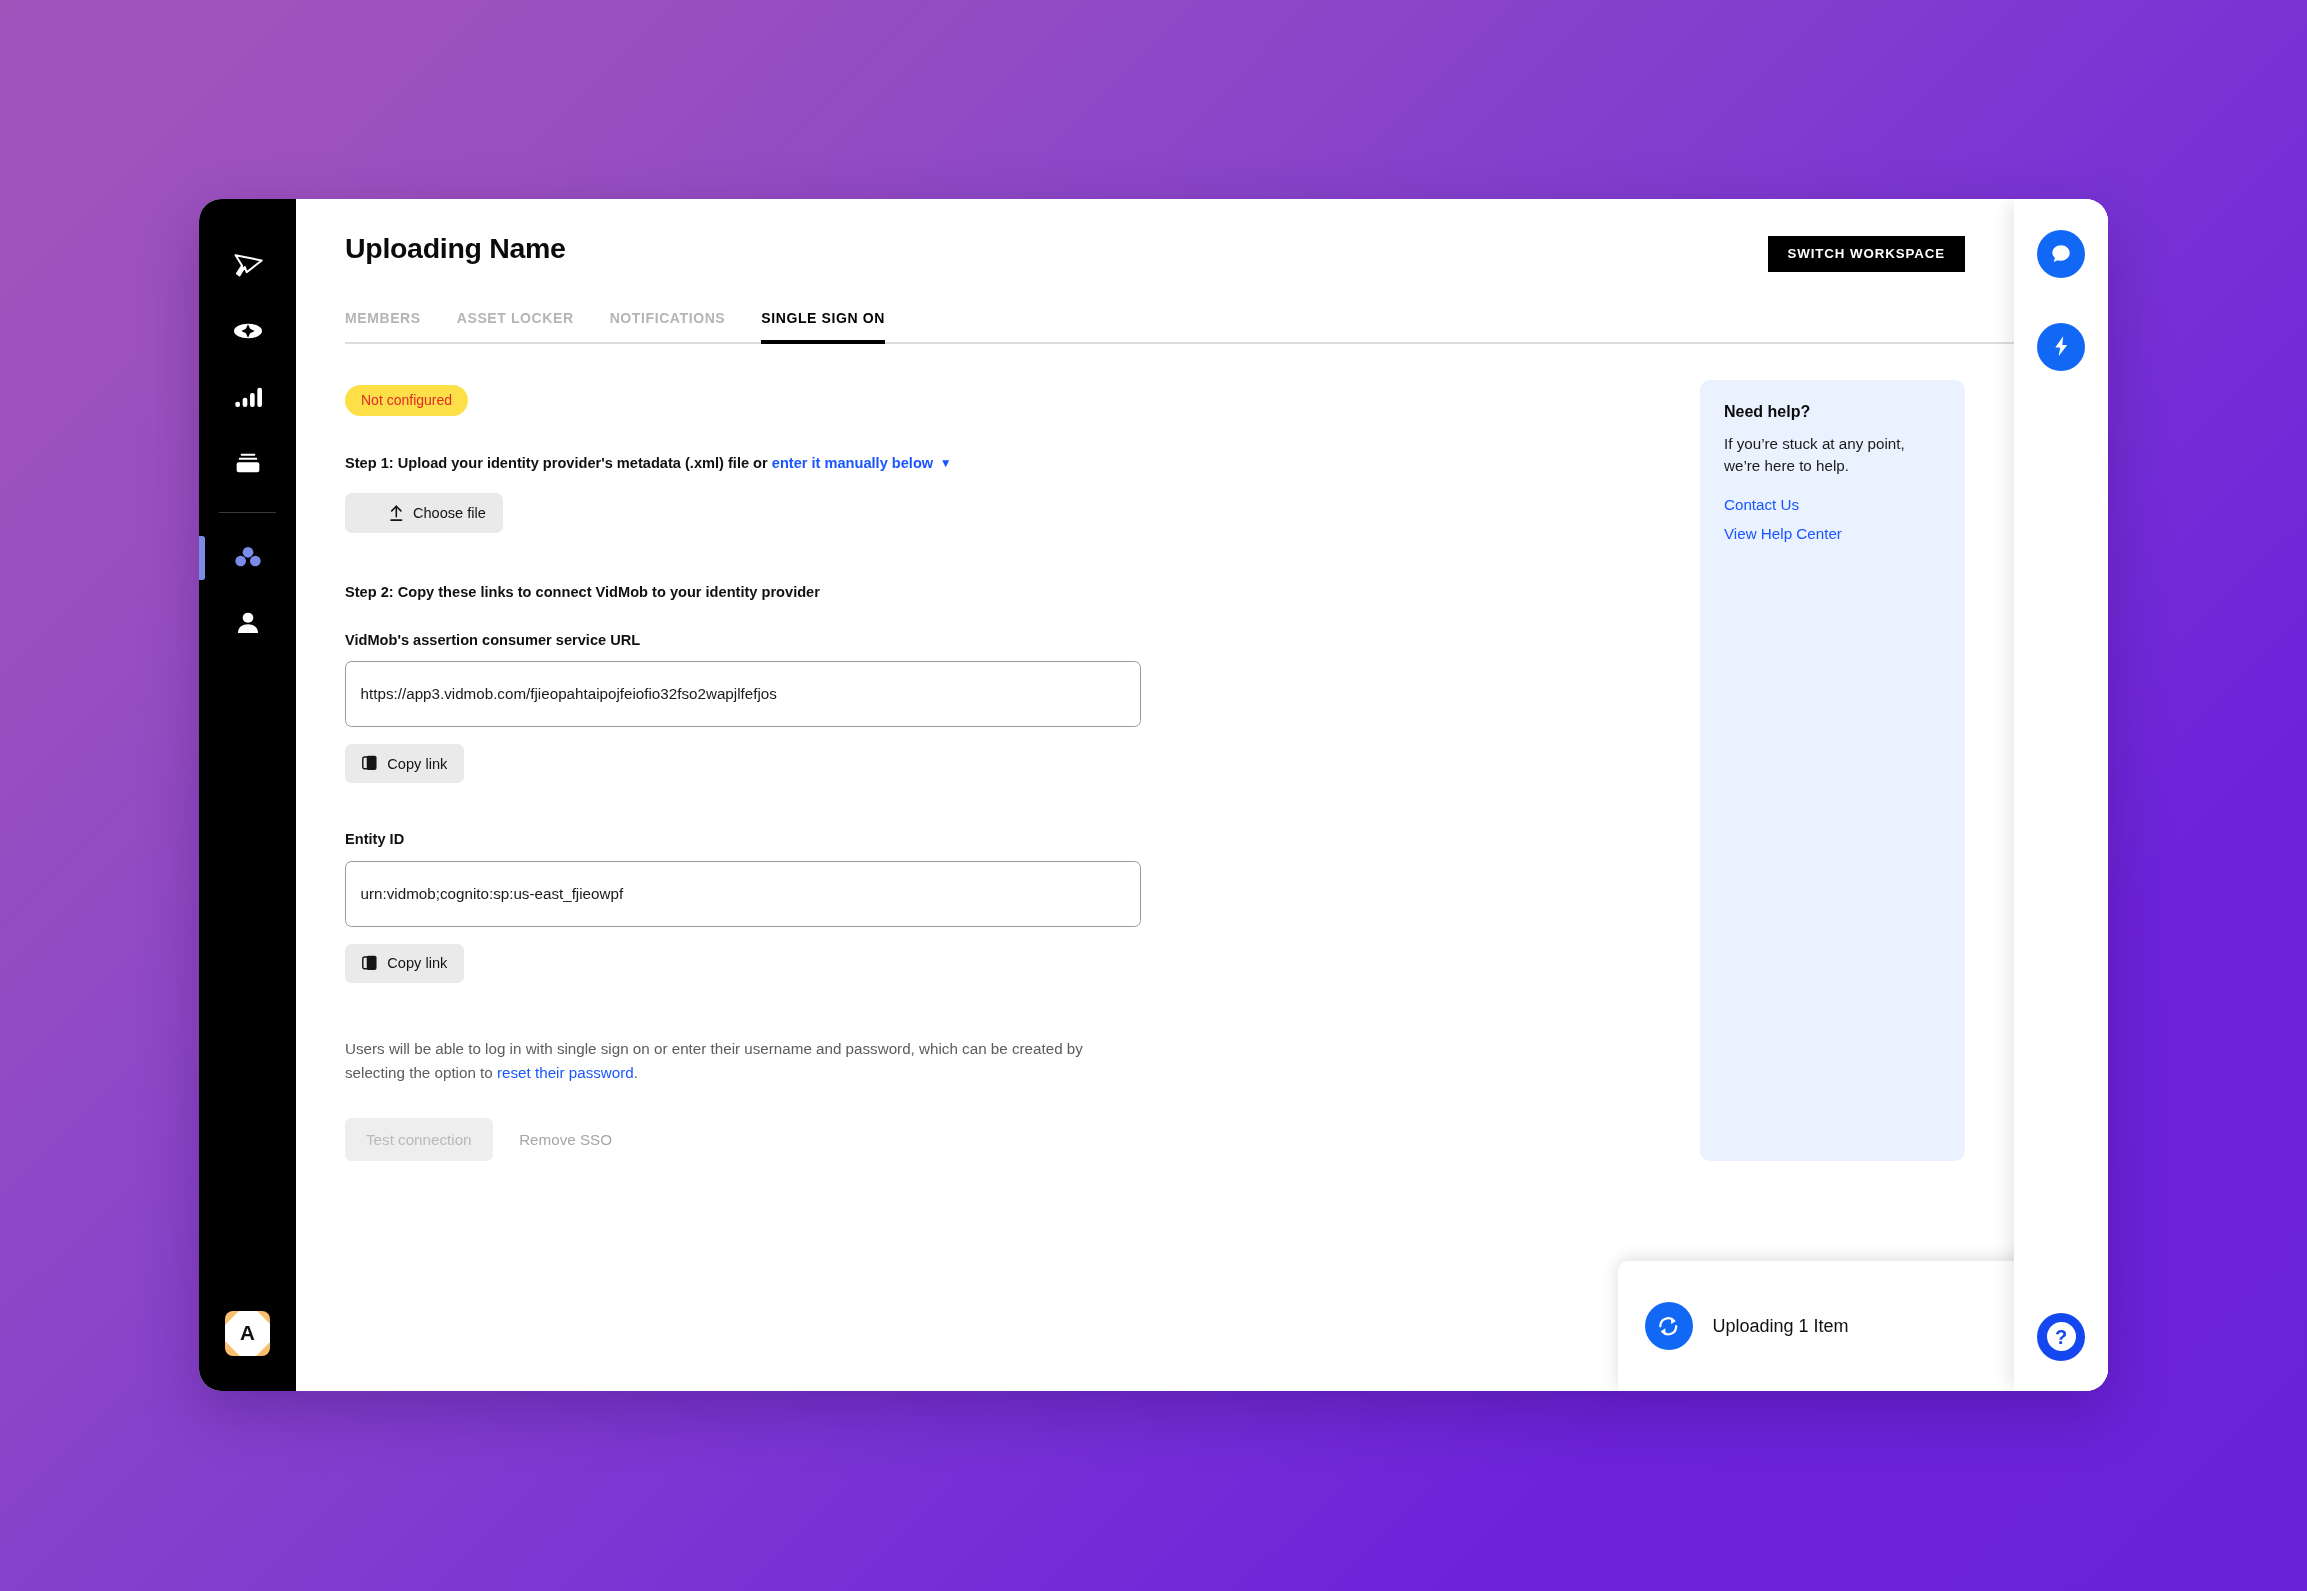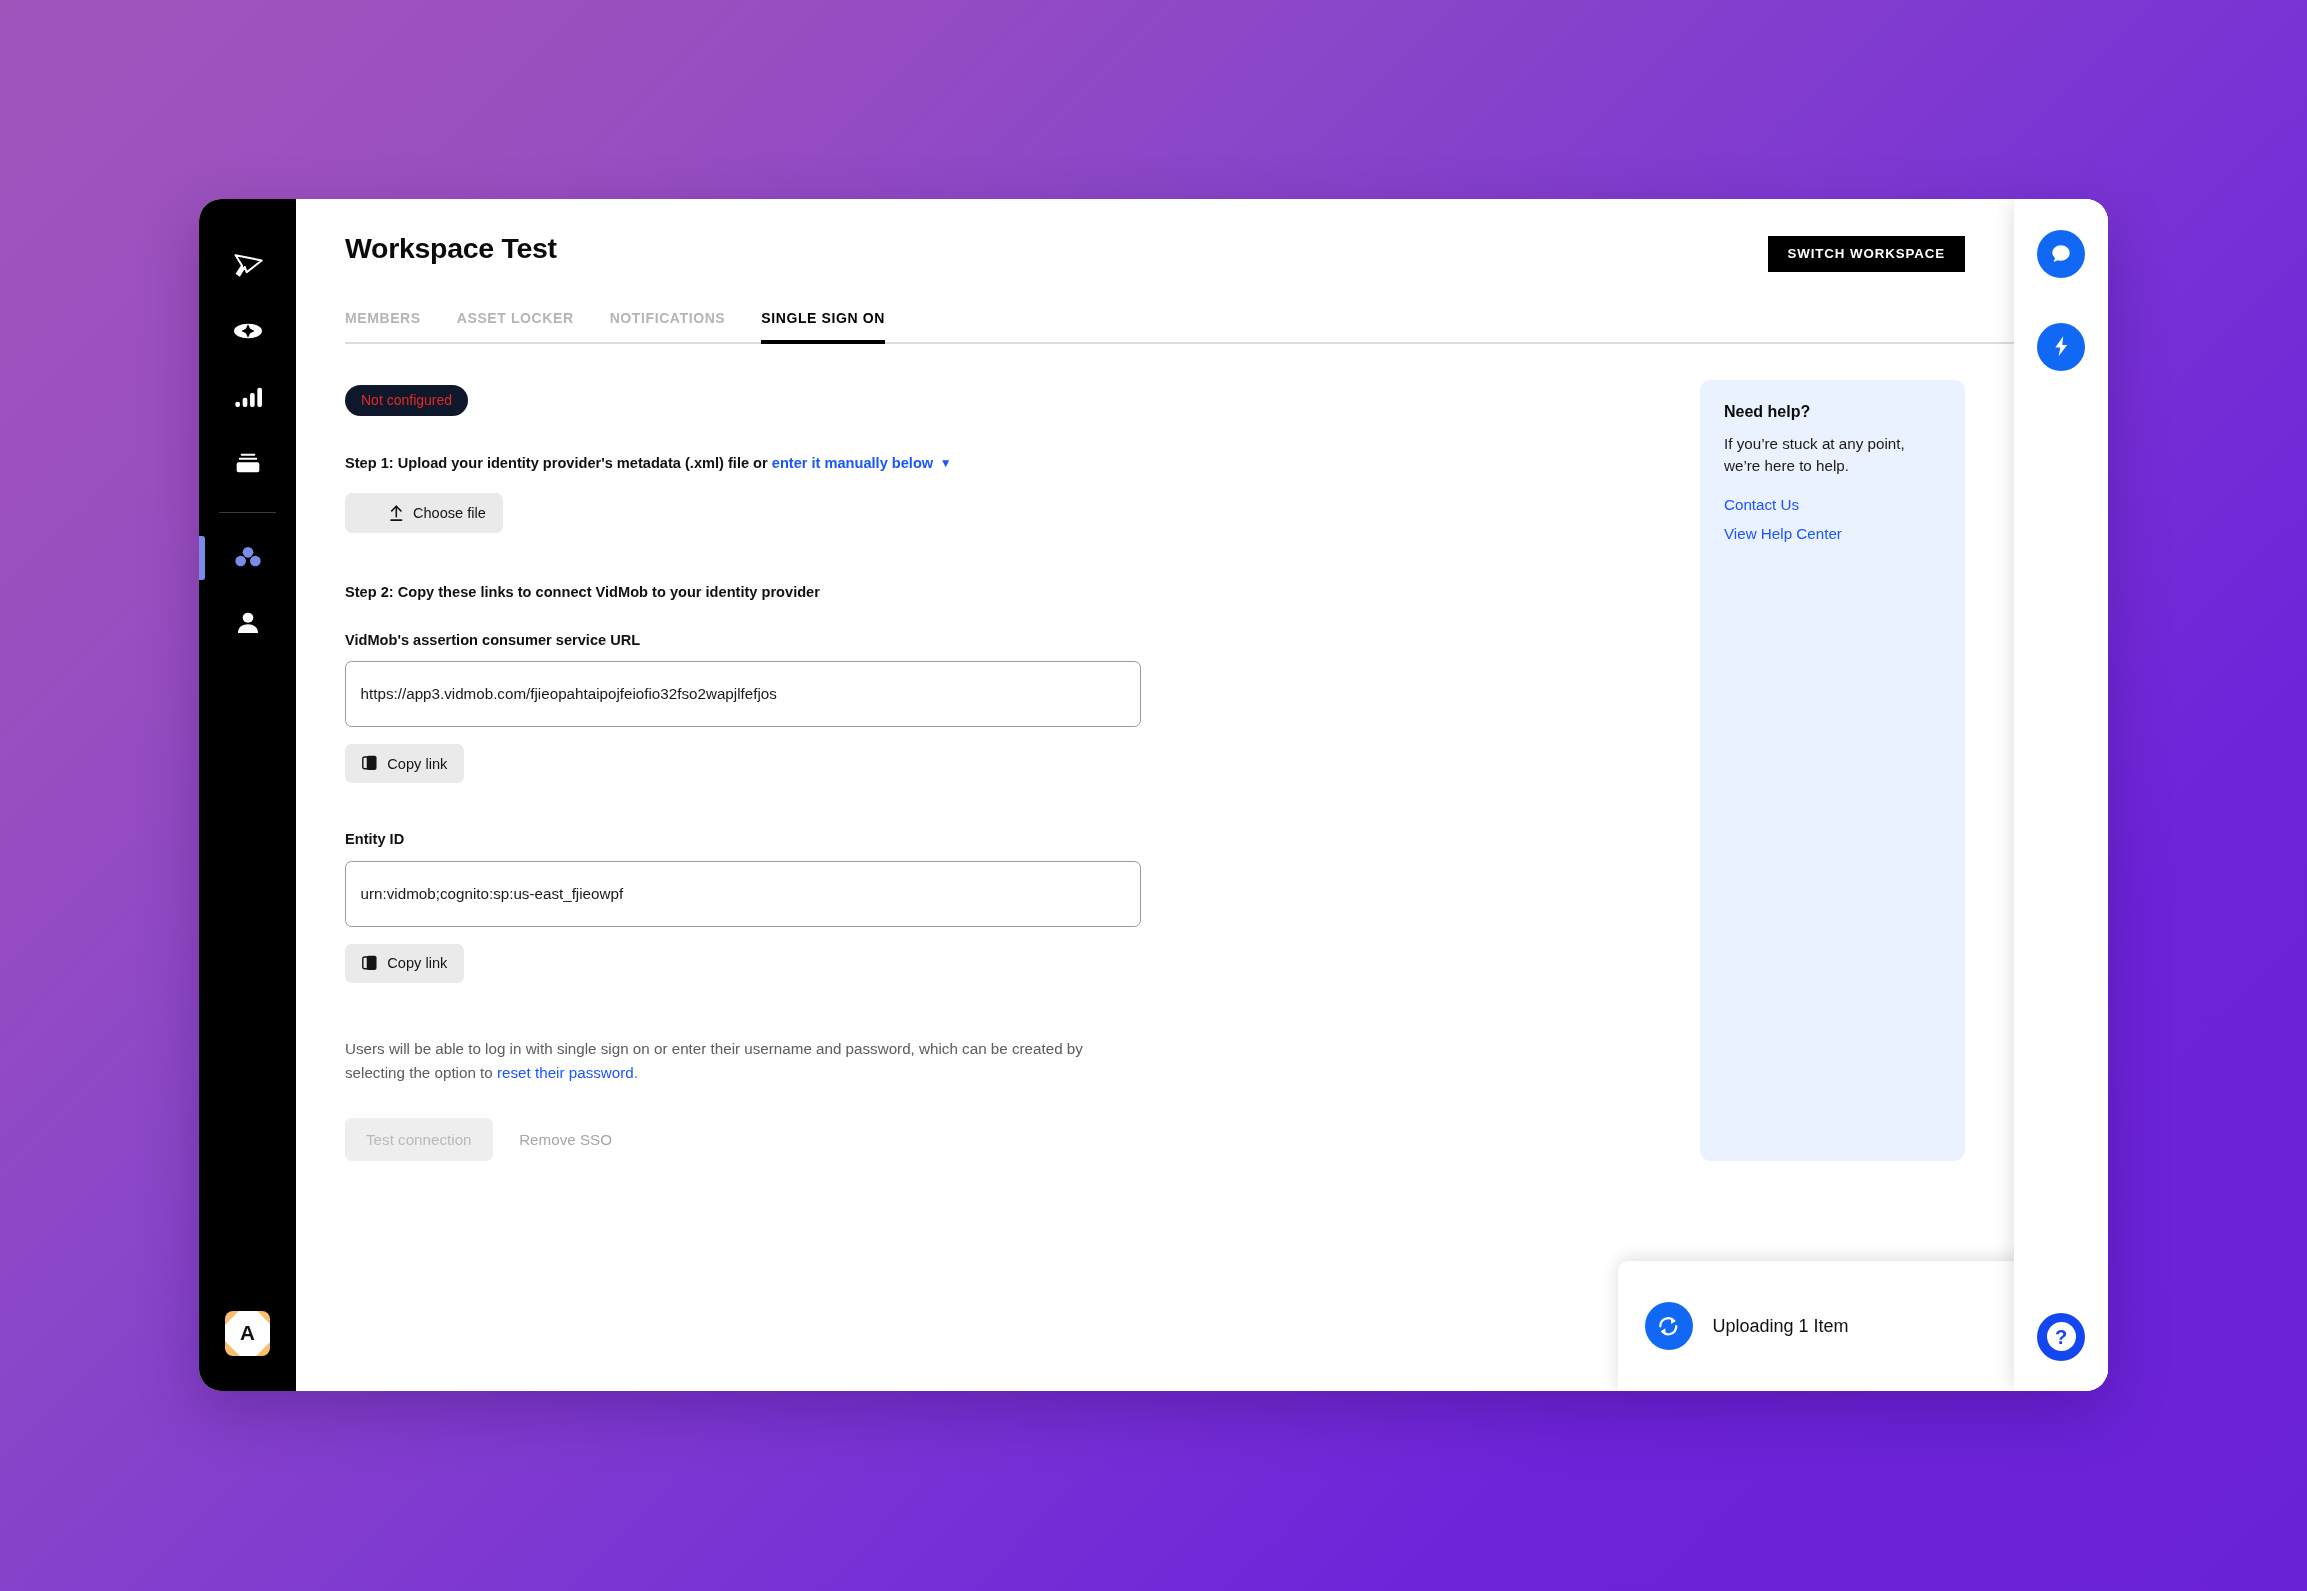--- a/index.html
+++ b/index.html
@@ -179,21 +179,21 @@
     display: flex;
     gap: 0;
     padding-right: 49px;
   }
   #left-col { width: 796px; flex: 0 0 796px; padding-top: 41px; }
   #right-col { flex: 1 1 auto; padding-top: 36px; display: flex; justify-content: flex-end; }
 
   
   #status-badge {
     display: inline-block;
-    background: #0f172a;
+    background: #fde047;
     color: #e02a2a;
     font-size: 14px;
     padding: 6.6px 16px 8px;
     border-radius: 16px;
     margin-bottom: 37px;
   }
 
   .step-title {
     font-size: 14.6px;
     font-weight: bold;
@@ -446,21 +446,21 @@
         <span class="letter">A</span>
       </div>
     </div>
   </nav>
 
   <div id="main-area">
 
     <main id="content">
 
       <div id="header-row">
-        <h1 id="page-title">Workspace Test</h1>
+        <h1 id="page-title">Uploading Name</h1>
         <button id="switch-workspace-btn">SWITCH WORKSPACE</button>
       </div>
 
       <div id="tabs">
         <button class="tab">MEMBERS</button>
         <button class="tab">ASSET LOCKER</button>
         <button class="tab">NOTIFICATIONS</button>
         <button class="tab active">SINGLE SIGN ON</button>
       </div>
 

